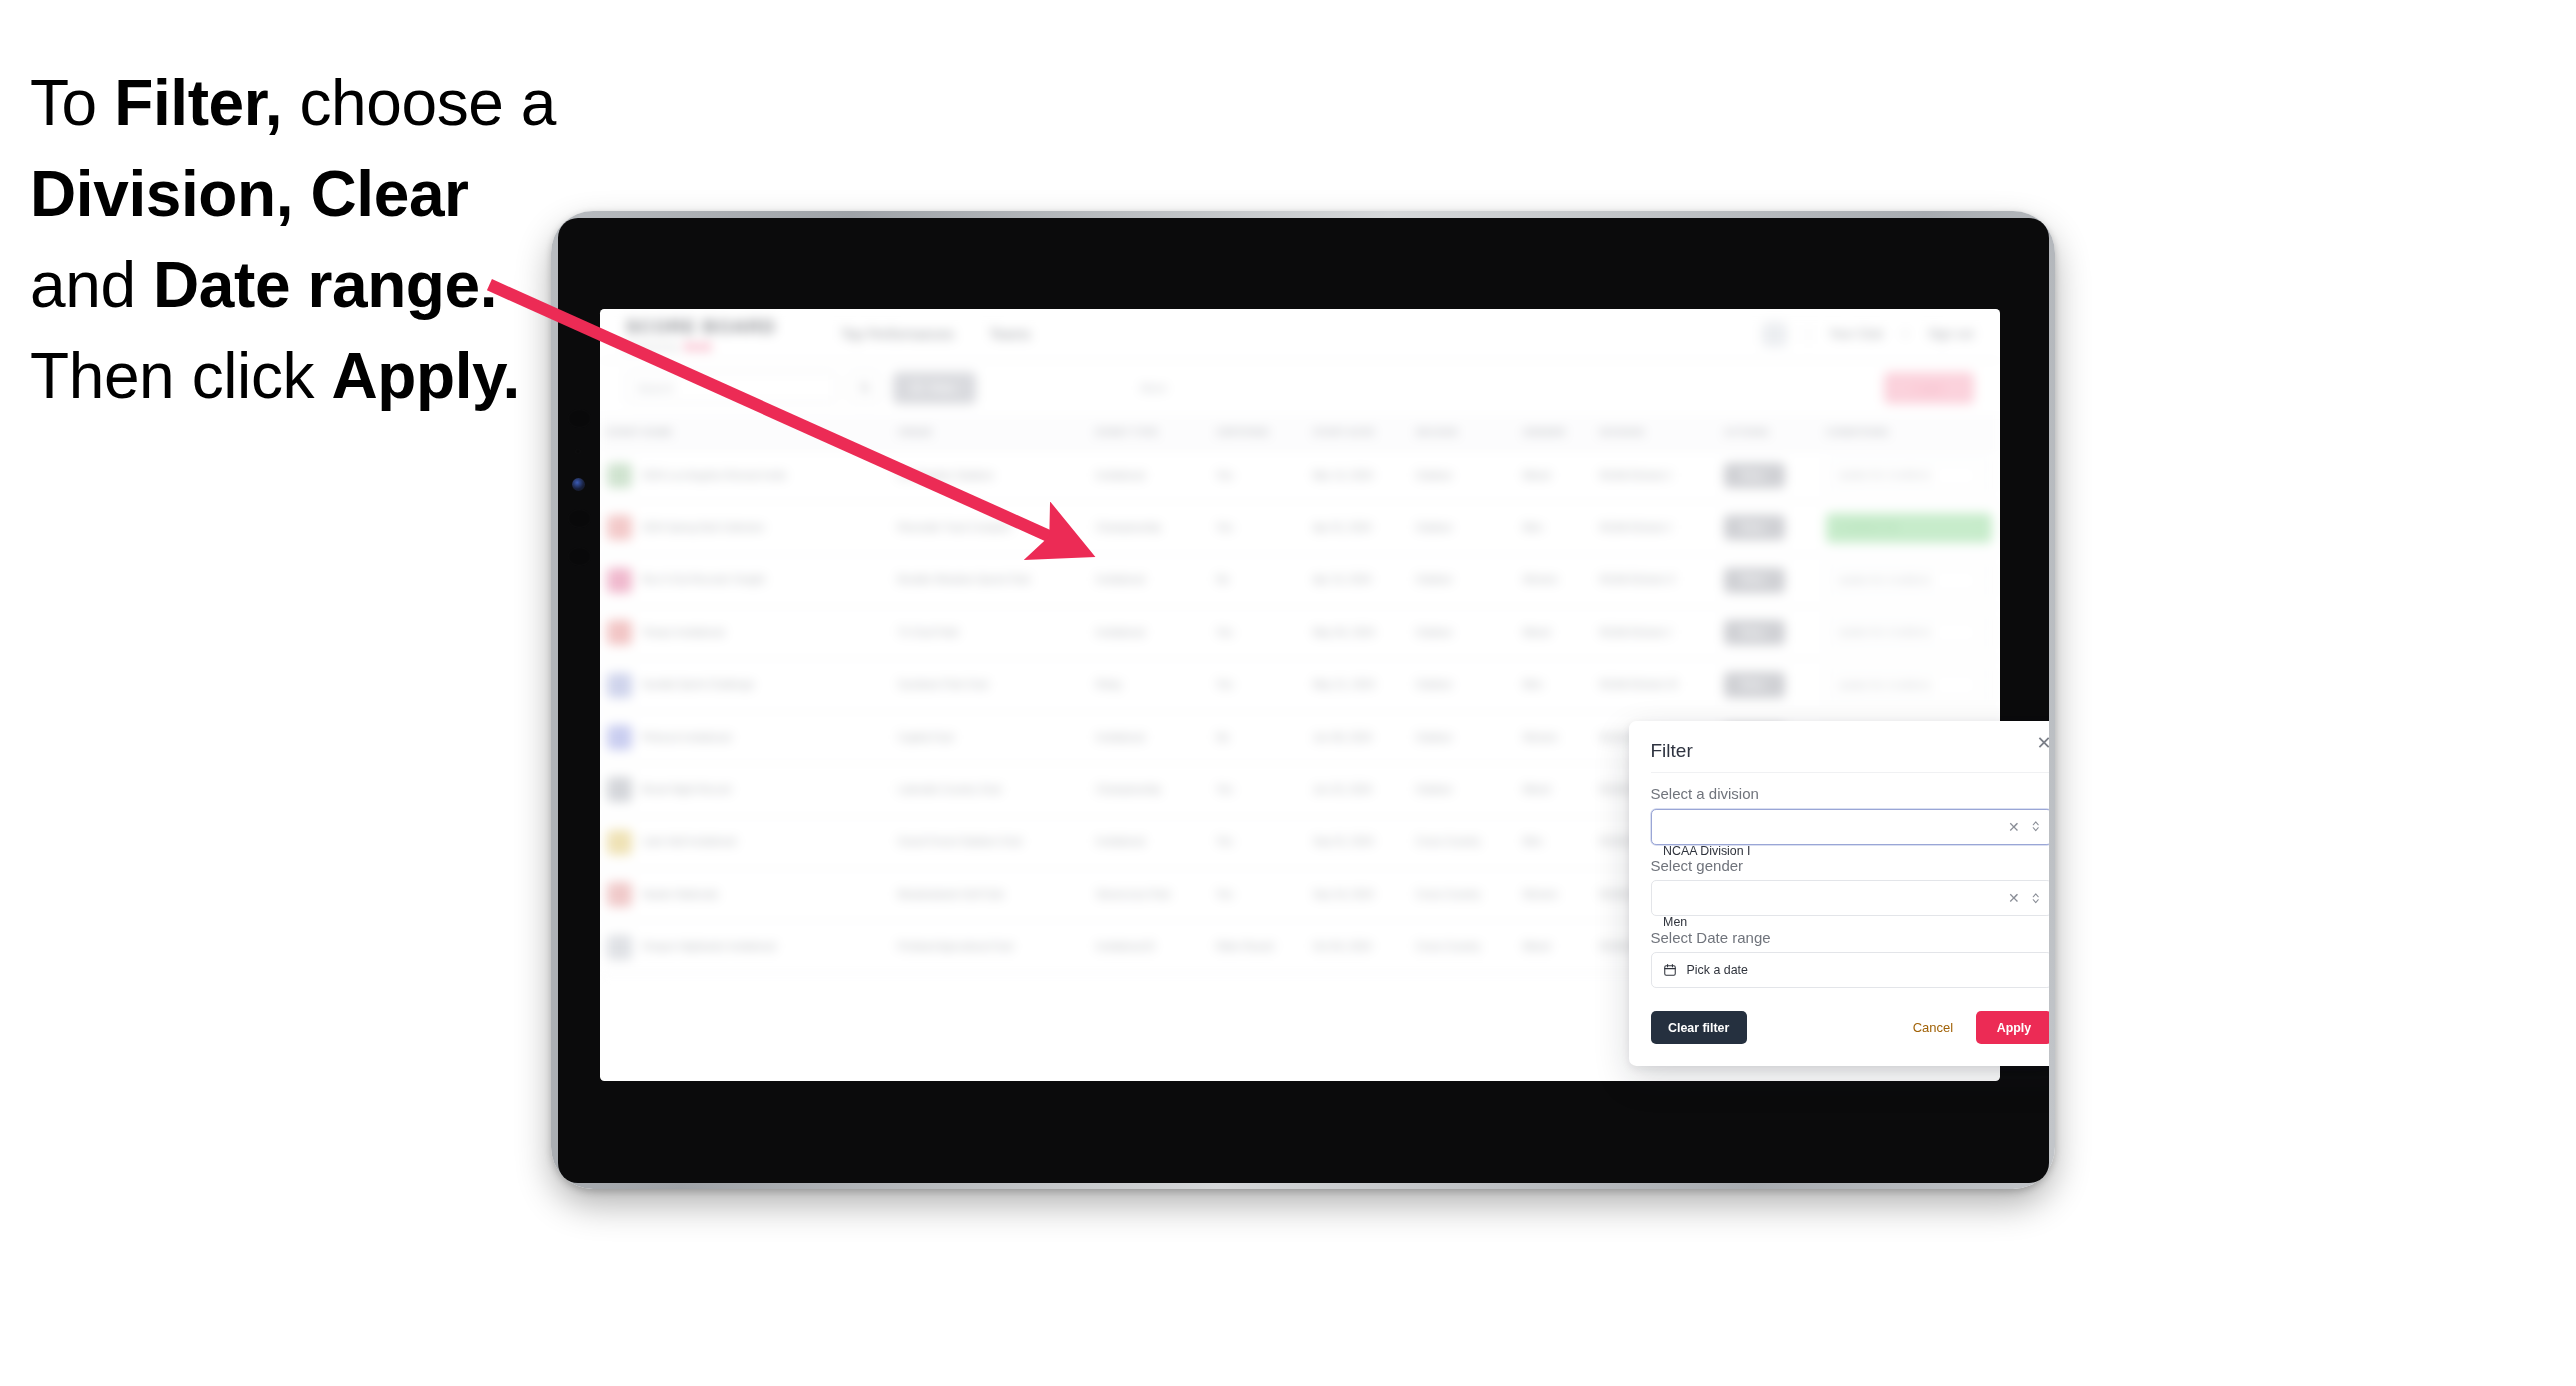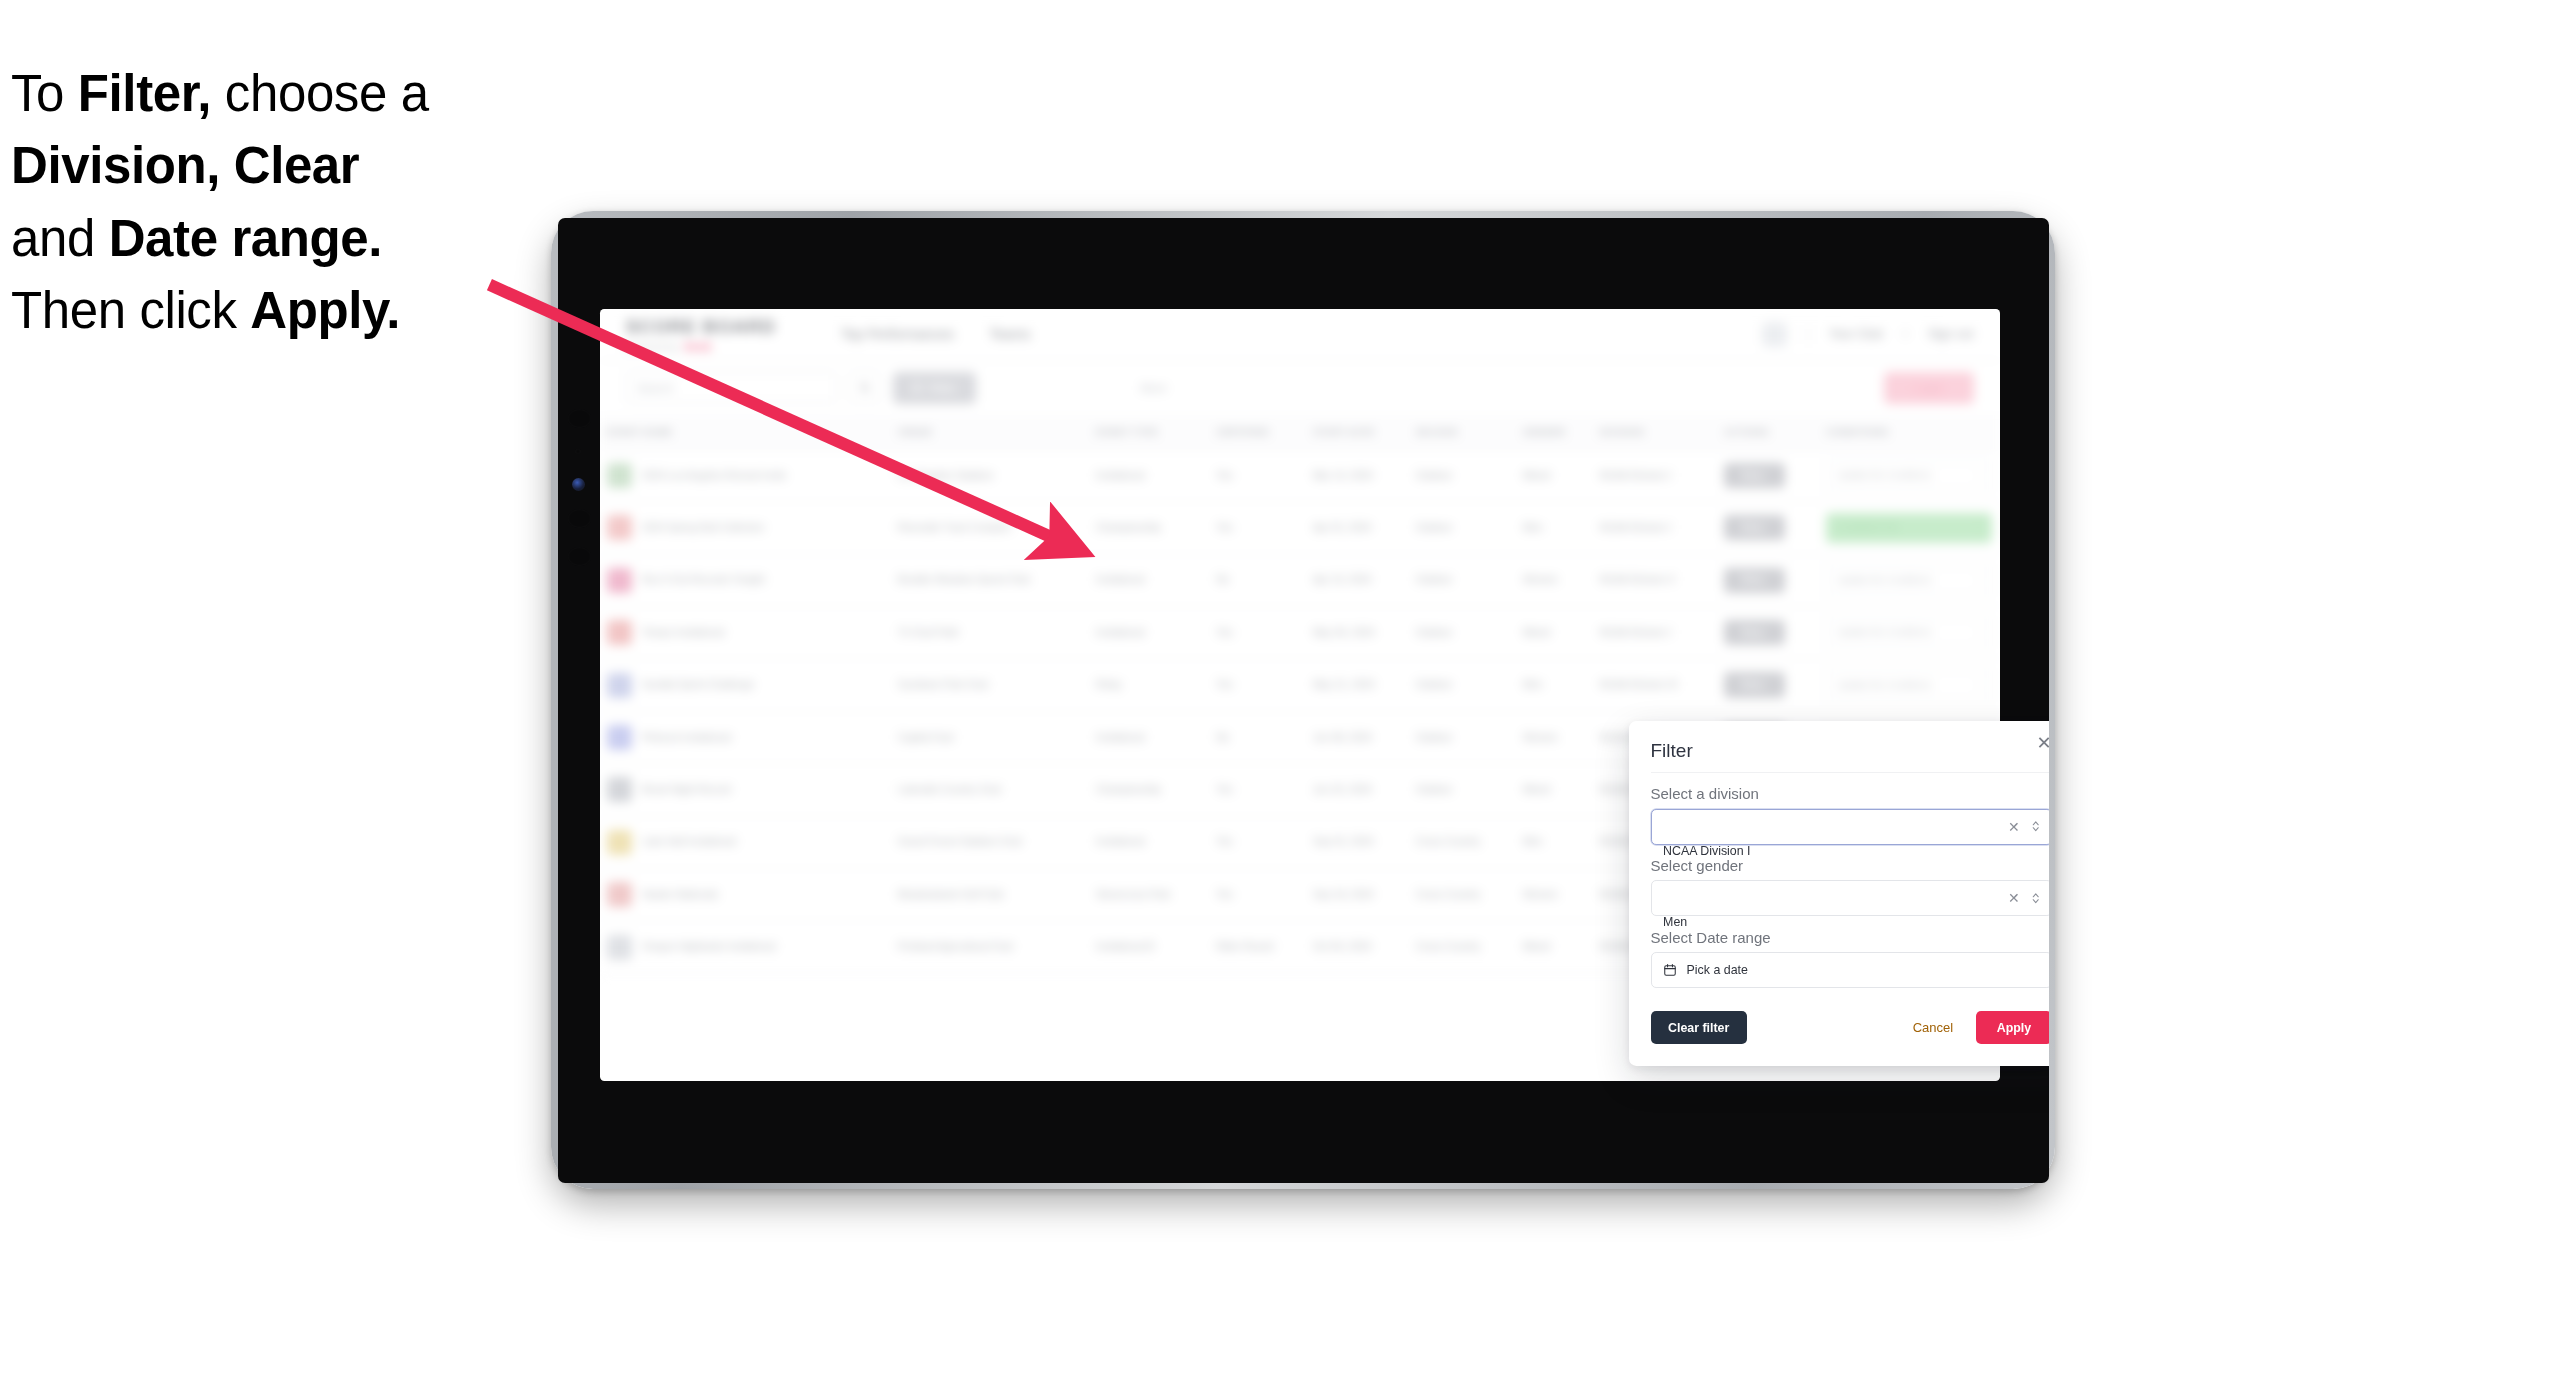--- a/index.html
+++ b/index.html
@@ -9,24 +9,24 @@
     height: 1386px;
     background: #ffffff;
     font-family: "Liberation Sans", sans-serif;
     overflow: hidden;
     position: relative;
   }
 
   
   #instruction {
     position: absolute;
-    left: 11px;
+    left: 30px;
     top: 58px;
     width: 538px;
-    font-size: 51px;
+    font-size: 64px;
     line-height: 1.42;
     color: #000000;
     letter-spacing: -0.4px;
   }
   #instruction b { font-weight: 700; }
 
   
   #arrow-annotation {
     position: absolute;
     left: 480px;
@@ -44,21 +44,21 @@
     width: 1504px;
     height: 978px;
     border-radius: 42px;
     background: linear-gradient(100deg,#b9bcc0 0%, #9fa3a8 18%, #d6d8da 50%, #a8acb1 82%, #c3c6ca 100%);
     padding: 6.5px;
     box-shadow: 0 16px 35px rgba(0,0,0,0.30), 0 2.2px 7.3px rgba(0,0,0,0.18);
   }
   #tablet-screen {
     width: 100%;
     height: 100%;
-    border-radius: 7px;
+    border-radius: 20px;
     background: #0b0b0c;
     position: relative;
     overflow: hidden;
   }
   .sensor {
     position: absolute;
     left: 10.2px;
     border-radius: 50%;
     background: #09090a;
     box-shadow: inset 0 0 2.9px rgba(255,255,255,0.05);

